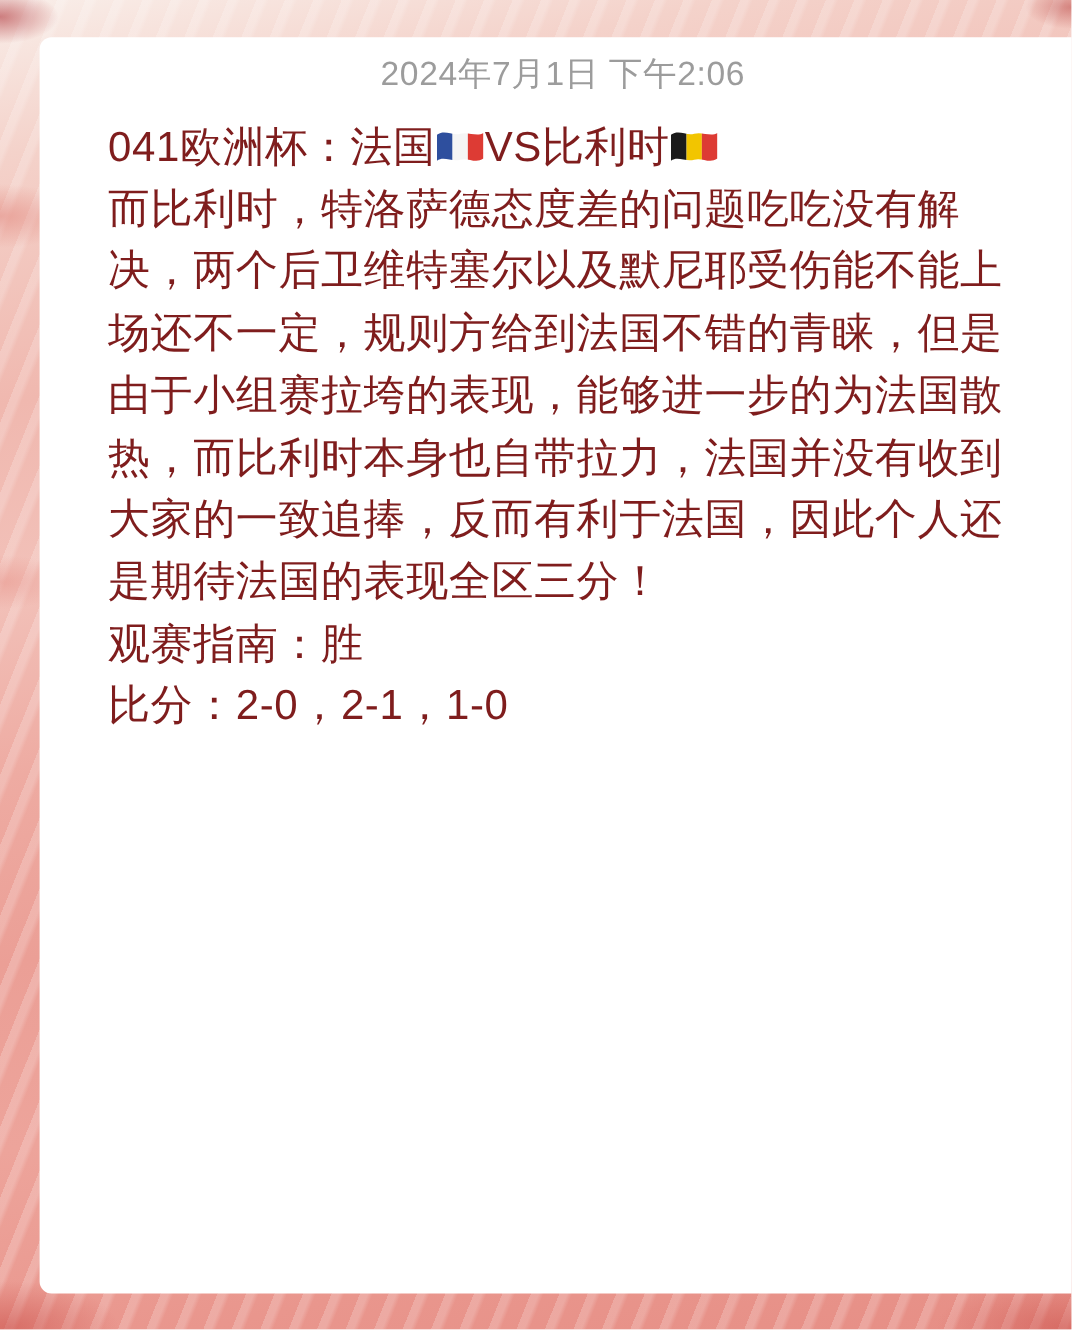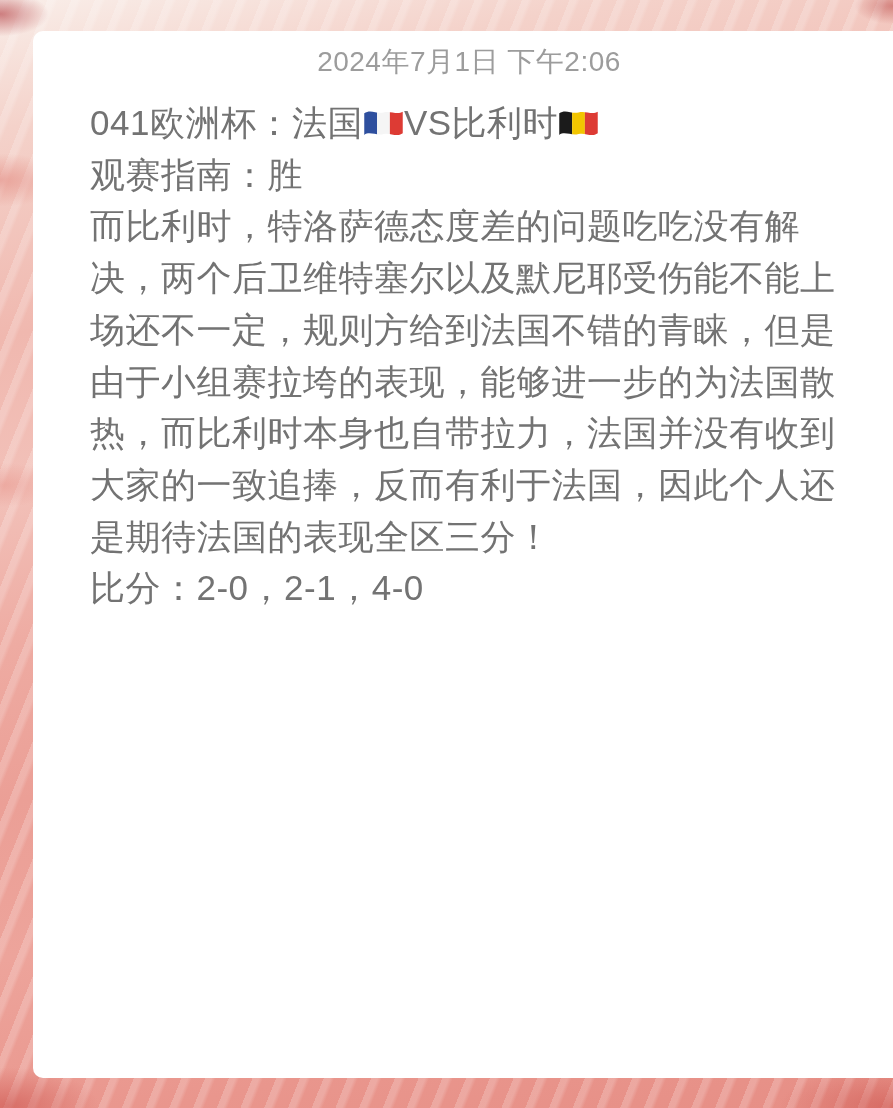--- a/index.html
+++ b/index.html
@@ -40,21 +40,21 @@
   .timestamp {
     text-align: center;
     font-size: 28px;
     line-height: 30px;
     height: 30px;
     color: #9c9c9c;
     letter-spacing: 0.5px;
   }
   .content {
     margin-top: 20px;
-    color: #737373;
+    color: #7f1d1d;
     font-size: 35px;
     line-height: 51.7px;
     letter-spacing: 0.5px;
   }
   .content p {
     margin: 0;
     word-break: break-all;
     overflow-wrap: anywhere;
   }
   .flag {
@@ -101,23 +101,23 @@
             </clipPath>
           </defs>
           <g clip-path="url(#waveBe)">
             <rect x="0" y="0" width="12.4" height="27" fill="#1b1b1b"></rect>
             <rect x="12.4" y="0" width="11.2" height="27" fill="#f2c500"></rect>
             <rect x="23.6" y="0" width="12.4" height="27" fill="#dd3b34"></rect>
           </g>
         </svg></p>
 
 
+      <p>而比利时，特洛萨德态度差的问题吃吃没有解决，两个后卫维特塞尔以及默尼耶受伤能不能上场还不一定，规则方给到法国不错的青睐，但是由于小组赛拉垮的表现，能够进一步的为法国散热，而比利时本身也自带拉力，法国并没有收到大家的一致追捧，反而有利于法国，因此个人还是期待法国的表现全区三分！</p>
+
       <p>观赛指南：胜</p>
 
-      <p>而比利时，特洛萨德态度差的问题吃吃没有解决，两个后卫维特塞尔以及默尼耶受伤能不能上场还不一定，规则方给到法国不错的青睐，但是由于小组赛拉垮的表现，能够进一步的为法国散热，而比利时本身也自带拉力，法国并没有收到大家的一致追捧，反而有利于法国，因此个人还是期待法国的表现全区三分！</p>
-
-      <p>比分：2-0，2-1，4-0</p>
+      <p>比分：2-0，2-1，1-0</p>
 
     </div>
 
     <div class="scrollbar-thumb"></div>
   </div>
 </div>
 
 </body></html>

